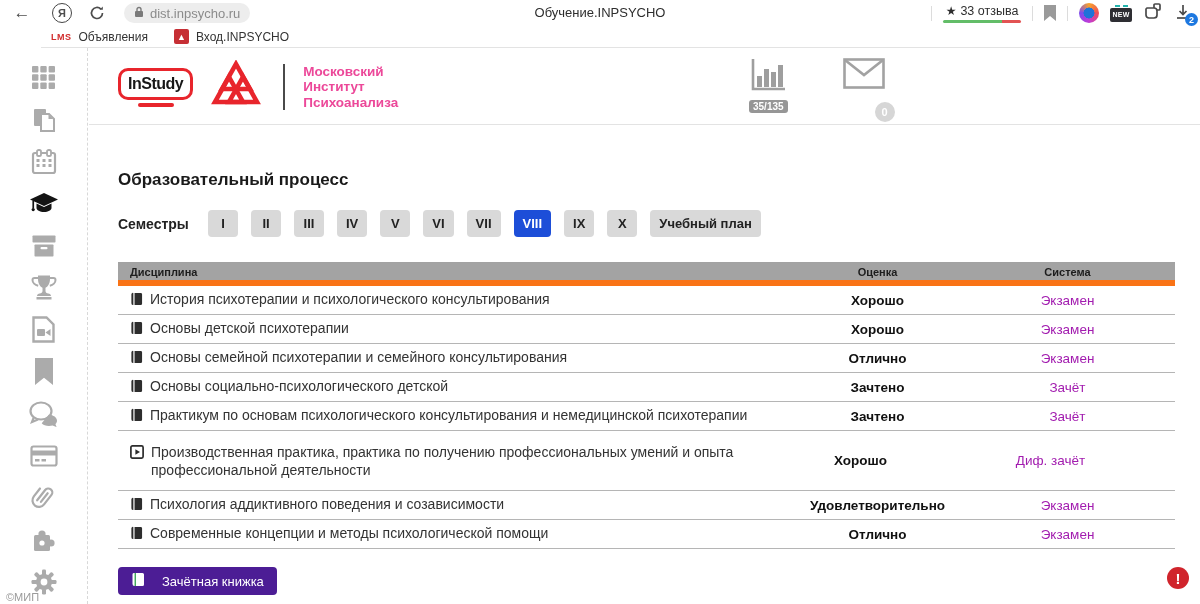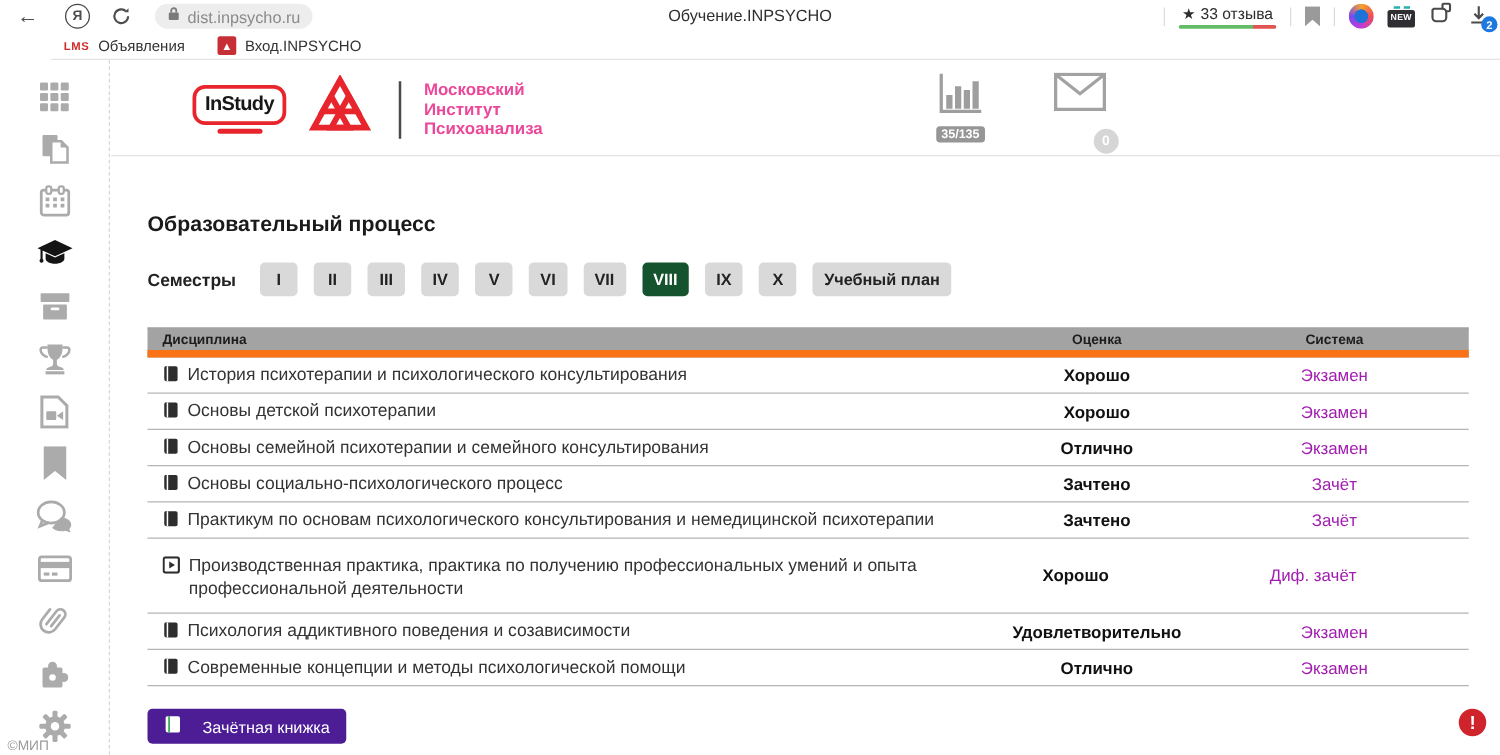--- a/index.html
+++ b/index.html
@@ -43,37 +43,37 @@
   
   .sidebar { position:absolute; top:48px; left:0; width:88px; height:556px; background:#fff; border-right:1px dashed #d8d8d8; }
   .sb-col { display:flex; flex-direction:column; align-items:center; padding-top:18px; gap:15px; }
   .sb-item { width:30px; height:27px; display:flex; align-items:center; justify-content:center; cursor:pointer; }
   .sb-copy { position:absolute; left:6px; bottom:1px; font-size:11px; color:#9b9b9b; }
 
   
   .content { position:absolute; top:48px; left:89px; width:1111px; height:556px; background:#fff; }
   .site-header { position:absolute; top:0; left:0; right:0; height:77px; border-bottom:1px solid #e3e3e3; }
   .logo-wrap { position:absolute; left:29px; top:12px; display:flex; align-items:center; gap:18px; }
-  .instudy { display:flex; flex-direction:column; align-items:center; cursor:pointer;margin-left:36px; }
+  .instudy { display:flex; flex-direction:column; align-items:center; cursor:pointer; }
   .instudy .screen { border:3.5px solid #e8252c; border-radius:10px; padding:4px 7px; }
   .instudy .screen span { font-size:16px; font-weight:bold; color:#171717; letter-spacing:-.5px; }
   .instudy .stand { width:36px; height:4px; background:#e8252c; border-radius:2px; margin-top:3px; }
   .logo-div { width:2px; height:46px; background:#4a4a4a; margin-left:4px; }
   .inst-name { font-size:13.5px; font-weight:bold; color:#ec4899; line-height:15.5px; }
   .hdr-stats { position:absolute; left:660px; top:10px; display:flex; gap:55px; }
   .stat { position:relative; cursor:pointer; }
   .stat-badge { background:#969696; color:#fff; font-size:10px; font-weight:bold; border-radius:3px; padding:1px 4px; display:inline-block; margin-top:1px; }
   .mail-badge { position:absolute; right:-10px; bottom:-8px; width:20px; height:20px; border-radius:50%; background:#d6d6d6; color:#fff; font-weight:bold; font-size:11px; display:flex; align-items:center; justify-content:center; }
 
   .page-title { position:absolute; left:29px; top:122px; font-size:17px; font-weight:bold; color:#1a1a1a; }
   .semesters { position:absolute; left:29px; top:162px; display:flex; align-items:center; }
   .sem-label { font-size:14px; font-weight:bold; color:#222; width:68px; margin-right:22px; }
   .sem-btns { display:flex; gap:13px; }
   .sem-btn { min-width:30px; height:27px; padding:0 9px; background:#d9d9d9; border-radius:4px; border:none; font-family:inherit; font-size:13px; font-weight:bold; color:#222; display:flex; align-items:center; justify-content:center; cursor:pointer; }
-  .sem-btn.active { background:#14532d; color:#fff; }
+  .sem-btn.active { background:#1d4ed8; color:#fff; }
 
   .table { position:absolute; left:29px; top:214px; width:1057px; }
   .thead { display:flex; align-items:center; height:24px; background:#a3a3a3; border-top:1px solid #a2a2a2; border-bottom:6px solid #f97316; font-size:11px; font-weight:bold; color:#1d1d1d; }
   .c-disc { flex:1; padding-left:12px; display:flex; align-items:flex-start; gap:7px; }
   .c-grade { width:165px; text-align:center; }
   .c-sys { width:215px; text-align:center; }
   .trow { display:flex; align-items:center; border-bottom:1px solid #b5b5b5; min-height:29px; padding:3px 0; }
   .trow .c-disc { font-size:14px; color:#333; line-height:18px; cursor:pointer; }
   .trow .c-grade { font-size:13.5px; font-weight:bold; color:#111; }
   .trow .c-sys { font-size:13.5px; color:#a21caf; }
@@ -413,21 +413,21 @@
         </span>
       <span class="c-grade">Отлично</span>
       <span class="c-sys">Экзамен</span>
     </div>
     <div class="trow">
       <span class="c-disc">
           <span class="row-ic"><svg width="13" height="14" viewBox="0 0 14 14">
               <path d="M3.5 0.5h8A1.5 1.5 0 0 1 13 2v10a1.5 1.5 0 0 1-1.5 1.5h-8A2 2 0 0 1 1.5 11.5V2A1.5 1.5 0 0 1 3.5 0.5z" fill="#2d2d2d"></path>
               <rect x="3.6" y="0.5" width="1.3" height="13" fill="#fff"></rect>
             </svg></span>
-          <span>Основы социально-психологического процесс</span>
+          <span>Основы социально-психологического детской</span>
         </span>
       <span class="c-grade">Зачтено</span>
       <span class="c-sys">Зачёт</span>
     </div>
     <div class="trow">
       <span class="c-disc">
           <span class="row-ic"><svg width="13" height="14" viewBox="0 0 14 14">
               <path d="M3.5 0.5h8A1.5 1.5 0 0 1 13 2v10a1.5 1.5 0 0 1-1.5 1.5h-8A2 2 0 0 1 1.5 11.5V2A1.5 1.5 0 0 1 3.5 0.5z" fill="#2d2d2d"></path>
               <rect x="3.6" y="0.5" width="1.3" height="13" fill="#fff"></rect>
             </svg></span>

